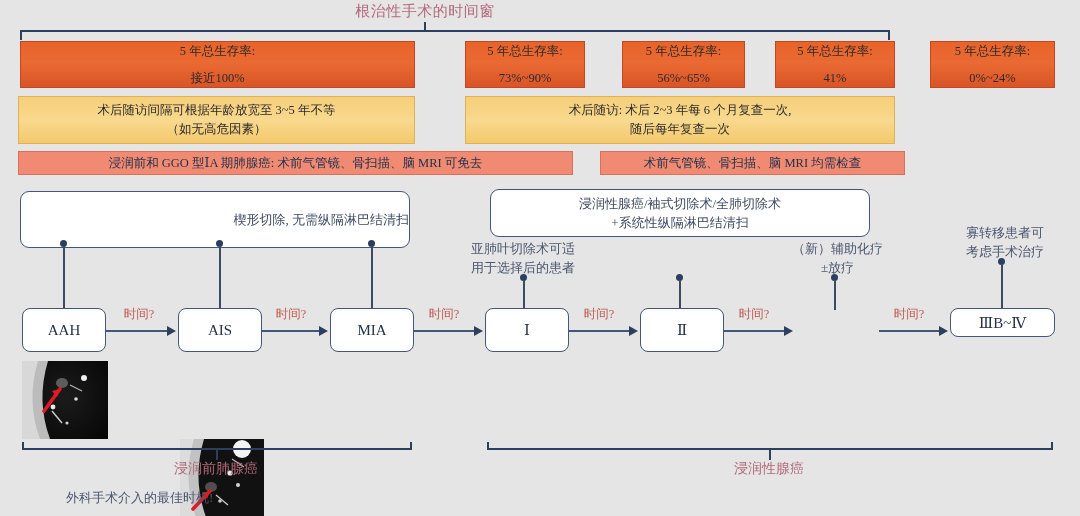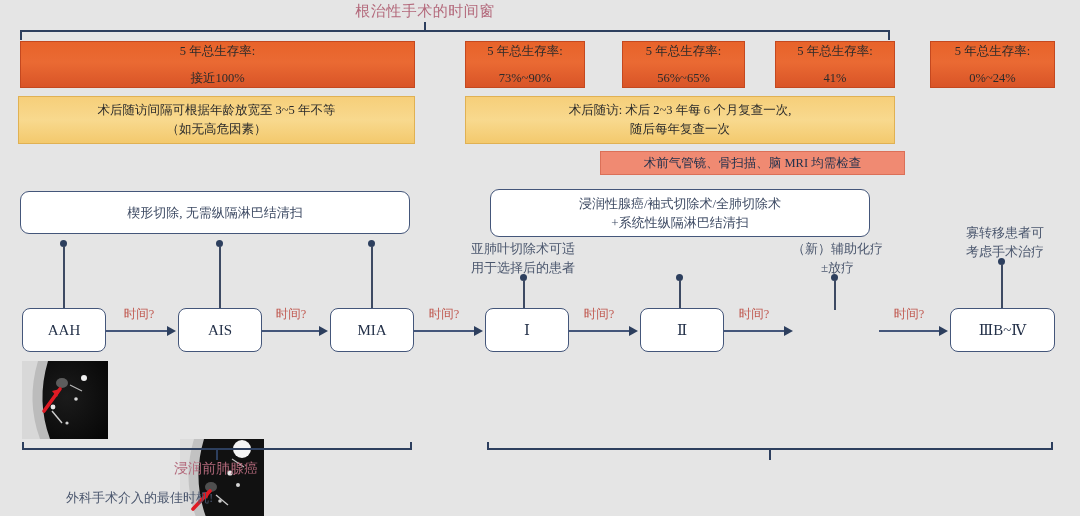--- a/index.html
+++ b/index.html
@@ -129,23 +129,24 @@
 
   <div class="abs follow" style="left:18px;top:96px;width:397px;height:48px;">
     <span>术后随访间隔可根据年龄放宽至 3~5 年不等</span>
     <span>（如无高危因素）</span>
   </div>
   <div class="abs follow" style="left:465px;top:96px;width:430px;height:48px;">
     <span>术后随访: 术后 2~3 年每 6 个月复查一次,</span>
     <span>随后每年复查一次</span>
   </div>
 
+  <div class="abs workup" style="left:18px;top:151px;width:555px;height:24px;">浸润前和 GGO 型ⅠA 期肺腺癌: 术前气管镜、骨扫描、脑 MRI 可免去</div>
   <div class="abs workup" style="left:600px;top:151px;width:305px;height:24px;">术前气管镜、骨扫描、脑 MRI 均需检查</div>
 
-  <div class="abs surgbox" style="left:20px;top:191px;width:390px;height:43px;">
+  <div class="abs surgbox" style="left:20px;top:191px;width:390px;height:57px;align-items:flex-end;">
     <span>楔形切除, 无需纵隔淋巴结清扫</span>
   </div>
   <div class="abs surgbox" style="left:490px;top:189px;width:380px;height:48px;">
     <span>浸润性腺癌/袖式切除术/全肺切除术</span>
     <span>+系统性纵隔淋巴结清扫</span>
   </div>
 
   <div class="abs leader-dot" style="left:60px;top:240px;"></div>
   <div class="abs leader" style="left:63px;top:246px;height:64px;"></div>
 
@@ -177,21 +178,21 @@
     <span>考虑手术治疗</span>
   </div>
   <div class="abs leader-dot" style="left:998px;top:258px;"></div>
   <div class="abs leader" style="left:1001px;top:264px;height:46px;"></div>
 
   <div class="abs stage" style="left:178px;top:308px;width:84px;height:44px;">AIS</div>
   <div class="abs stage" style="left:22px;top:308px;width:84px;height:44px;">AAH</div>
   <div class="abs stage" style="left:330px;top:308px;width:84px;height:44px;">MIA</div>
   <div class="abs stage" style="left:485px;top:308px;width:84px;height:44px;">Ⅰ</div>
   <div class="abs stage" style="left:640px;top:308px;width:84px;height:44px;">Ⅱ</div>
-  <div class="abs stage" style="left:950px;top:308px;width:105px;height:44px;">ⅢB~Ⅳ</div>
+  <div class="abs stage" style="left:950px;top:308px;width:105px;height:29px;">ⅢB~Ⅳ</div>
 
   <div class="abs arrow-line" style="left:106px;top:330px;width:62px;"></div>
   <div class="abs arrow-head" style="left:167px;top:326px;"></div>
   <div class="abs arrow-label" style="left:108px;top:306px;width:62px;">时间?</div>
 
   <div class="abs arrow-line" style="left:262px;top:330px;width:58px;"></div>
   <div class="abs arrow-head" style="left:319px;top:326px;"></div>
   <div class="abs arrow-label" style="left:260px;top:306px;width:62px;">时间?</div>
 
   <div class="abs arrow-line" style="left:414px;top:330px;width:61px;"></div>
@@ -253,16 +254,17 @@
       </g>
     </svg>
   </div>
 
   <div class="abs bot-bracket" style="left:22px;top:442px;width:390px;height:8px;"></div>
   <div class="abs bot-stem" style="left:216px;top:450px;height:10px;"></div>
   <div class="abs group-label" style="left:136px;top:460px;width:160px;">浸润前肺腺癌</div>
 
   <div class="abs bot-bracket" style="left:487px;top:442px;width:566px;height:8px;"></div>
   <div class="abs bot-stem" style="left:769px;top:450px;height:10px;"></div>
+  <div class="abs group-label" style="left:689px;top:460px;width:160px;">浸润性腺癌</div>
 
   <div class="abs closing-note" style="left:66px;top:489px;">外科手术介入的最佳时机!</div>
 
 </div>
 
 </body></html>

